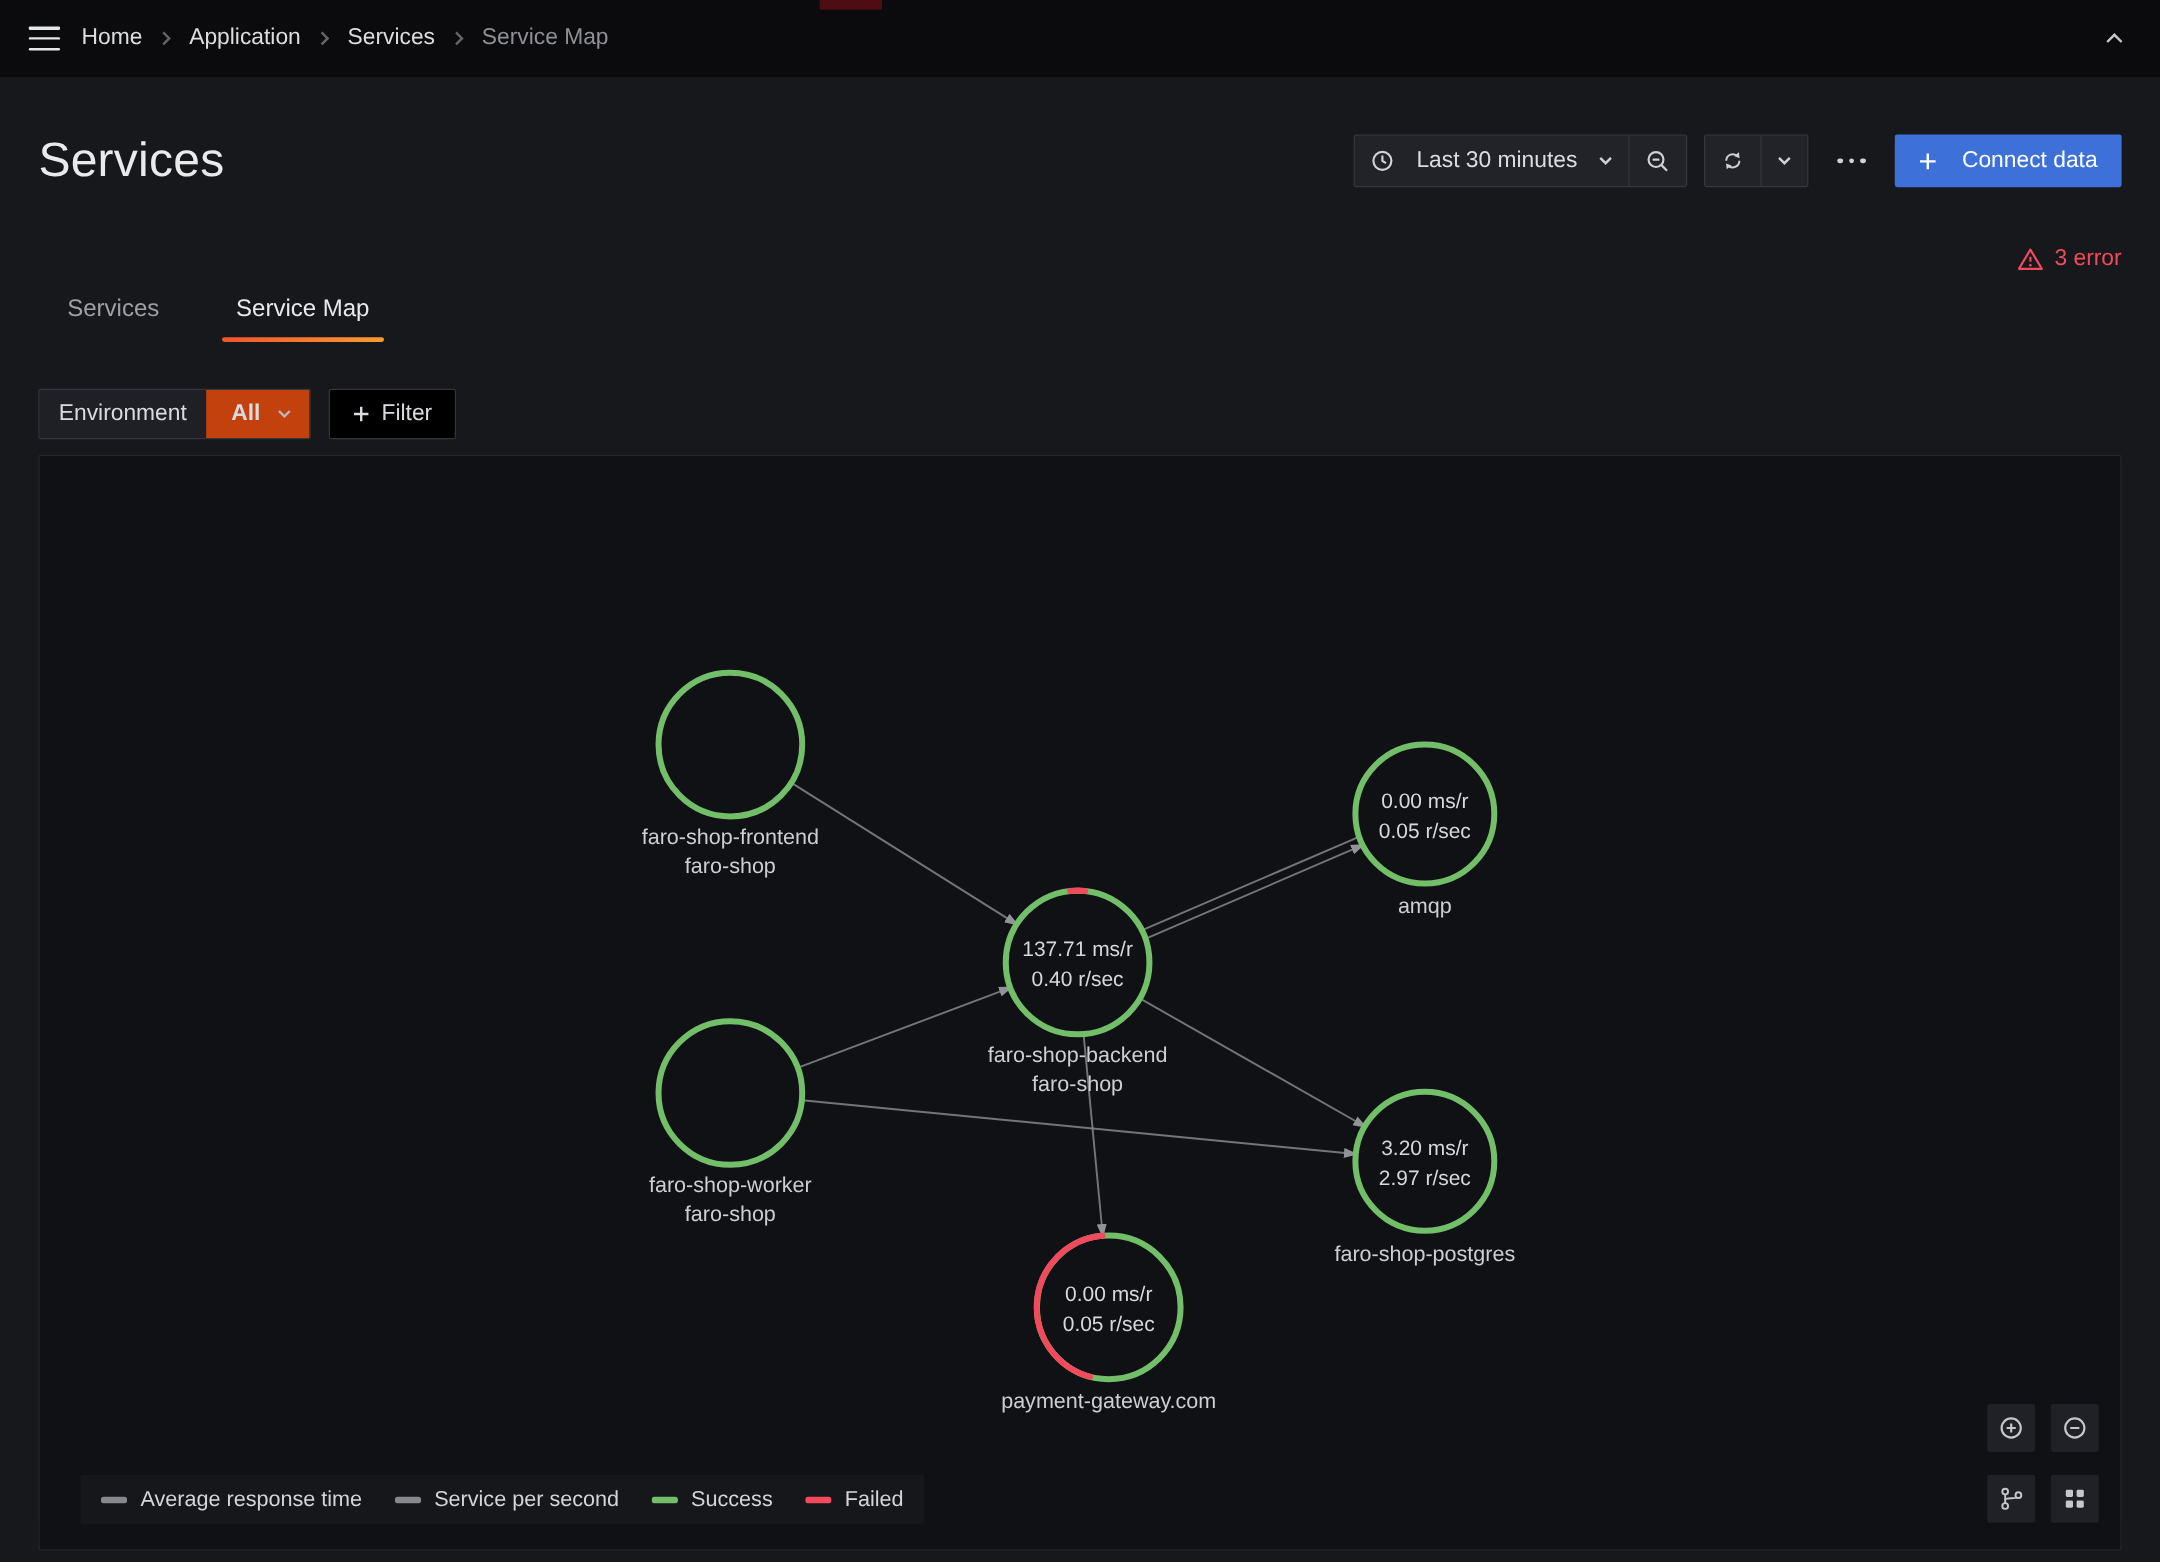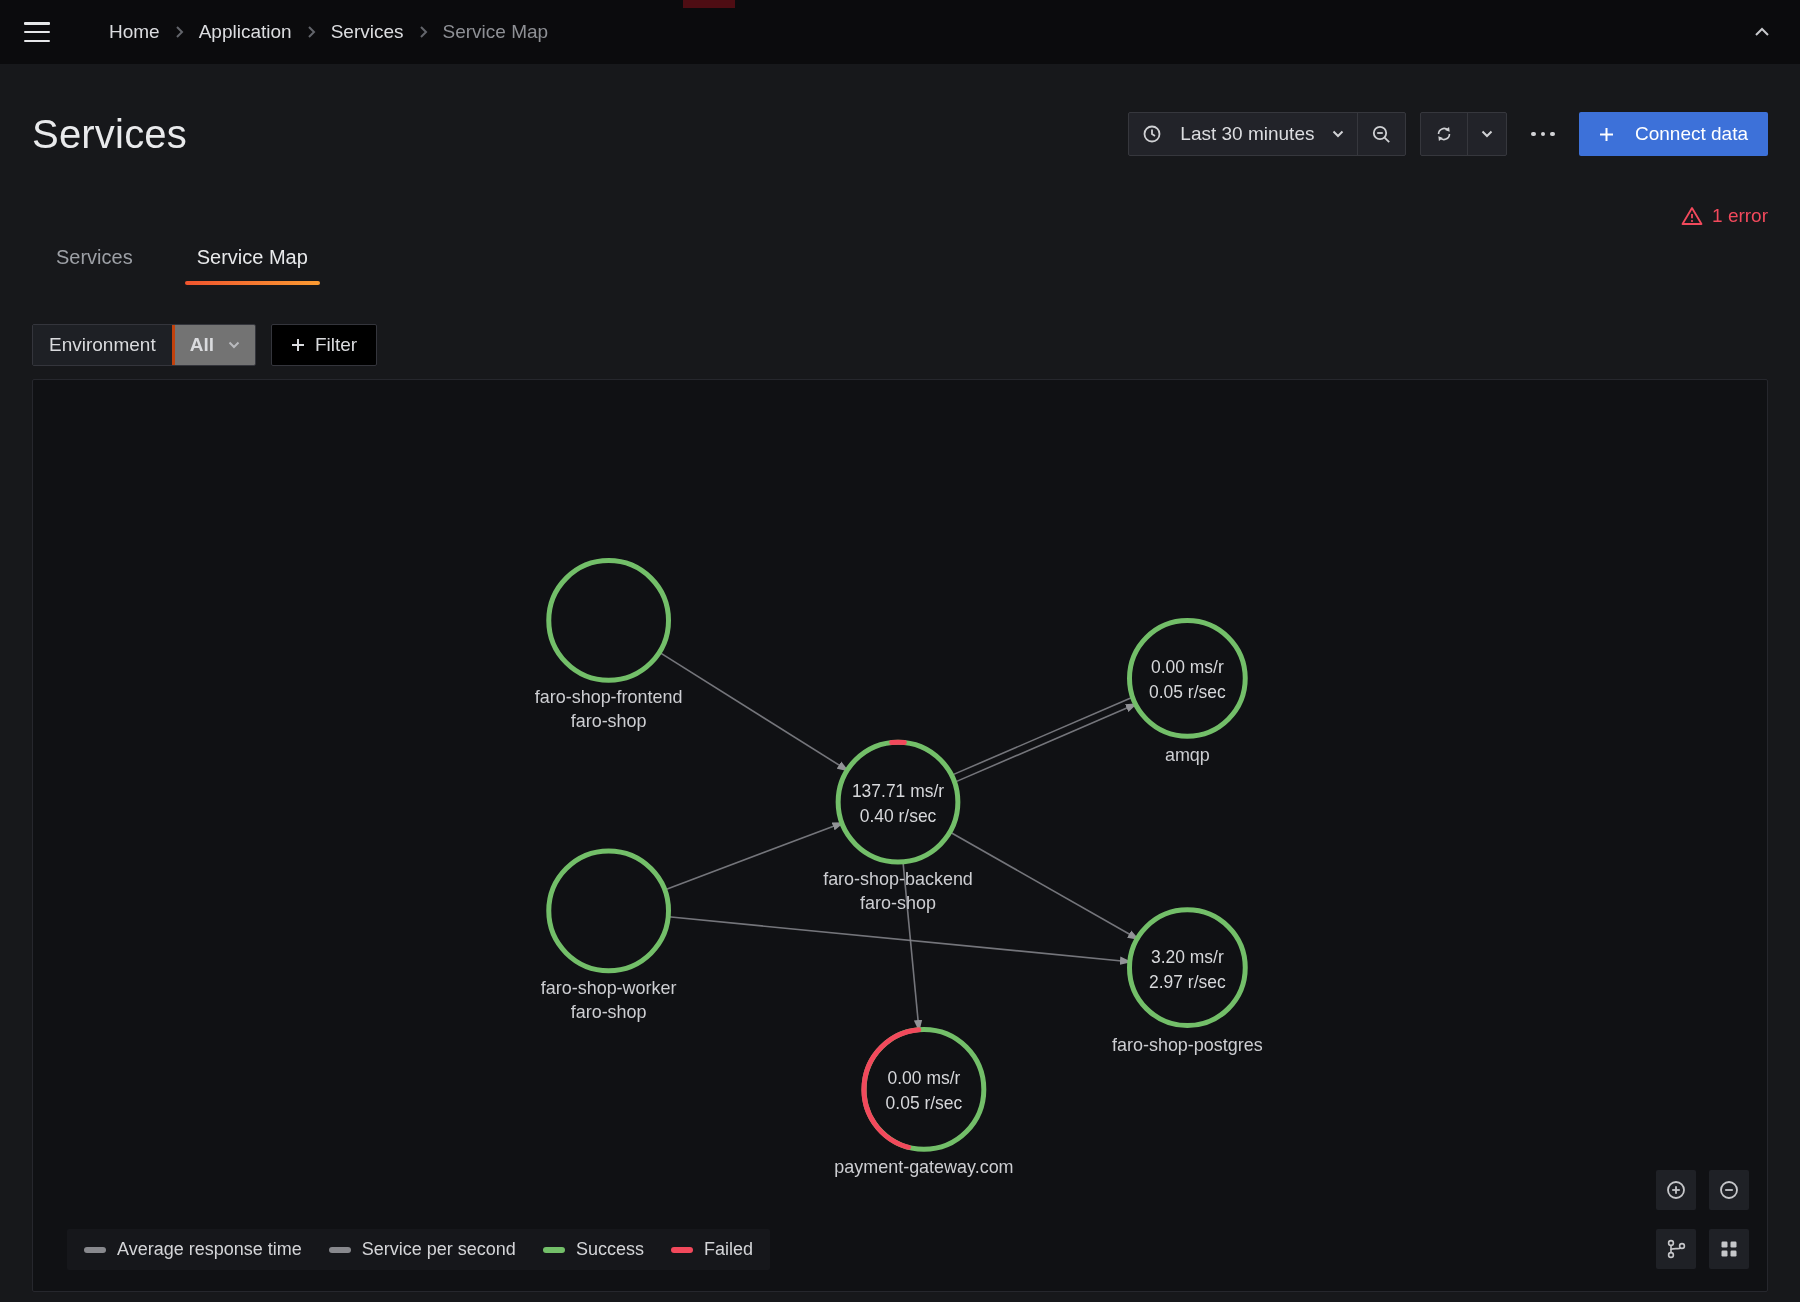--- a/index.html
+++ b/index.html
@@ -13,21 +13,21 @@
   }
   
   .topbar {
     height:64px; background:#0b0b0d;
     display:flex; align-items:center;
     padding:0 24px; gap:18px; position:relative;
   }
   .top-artifact { position:absolute; left:683px; top:0; width:52px; height:8px; background:#4e0d13; }
   .hamburger { width:26px; height:20px; display:flex; flex-direction:column; justify-content:space-between; background:none; border:none; cursor:pointer; padding:0; }
   .hamburger span { display:block; height:2.5px; width:100%; background:#e6e7e9; border-radius:1px; }
-  .breadcrumb { display:flex; align-items:center; gap:15px; font-size:19px;margin-left:41px; }
+  .breadcrumb { display:flex; align-items:center; gap:15px; font-size:19px; }
   .crumb { color:#dcdde0; text-decoration:none; cursor:pointer; background:none; border:none; font-size:19px; font-family:inherit; }
   .crumb.current { color:#8e9095; cursor:default; }
   .crumb-sep { display:flex; align-items:center; }
   .topbar-spacer { flex:1; }
   .chevron-up-btn { background:none; border:none; cursor:pointer; display:flex; align-items:center; padding:6px; }
 
   
   main { padding:0 32px; }
   .title-row { margin-top:44px; display:flex; justify-content:space-between; align-items:center; height:52px; }
   h1.page-title { font-size:40px; font-weight:500; color:#e9eaec; letter-spacing:.2px; }
@@ -45,21 +45,21 @@
   .error-text { color:#F2495C; font-size:19px; }
 
   .tabs-row { margin-top:18px; display:flex; gap:40px; padding-left:12px; }
   .tab { position:relative; font-size:20px; padding:0 12px 16px 12px; color:#9da0a6; background:none; border:none; font-family:inherit; cursor:pointer; }
   .tab.active { color:#e8e9eb; font-weight:500; }
   .tab.active .tab-underline { position:absolute; left:0; right:0; bottom:0; height:4px; border-radius:2px; background:linear-gradient(90deg,#f0542e,#fb9b32); }
 
   .filter-row { margin-top:39px; display:flex; align-items:center; gap:15px; }
   .env-control { display:flex; height:42px; border:1px solid #34353c; border-radius:2px; overflow:hidden; }
   .env-label { display:flex; align-items:center; padding:0 16px; font-size:19px; font-weight:500; color:#dadbde; background:#1e2025; }
-  .env-value { display:flex; align-items:center; gap:14px; padding:0 15px; font-size:19px; font-weight:600; color:#dadbde; background:#737373; border:none; border-left:3px solid #c2410c; font-family:inherit; cursor:pointer; }
+  .env-value { display:flex; align-items:center; gap:14px; padding:0 15px; font-size:19px; font-weight:600; color:#dadbde; background:#c2410c; border:none; border-left:6px solid #c2410c; font-family:inherit; cursor:pointer; }
   .filter-btn { height:42px; display:flex; align-items:center; gap:10px; padding:0 19px; font-size:19px; font-weight:500; color:#dadbde; background:#000000; border:1px solid #34353c; border-radius:2px; font-family:inherit; cursor:pointer; }
 
   
   .map-panel { margin-top:13px; height:913px; background:#101114; border:1px solid #26272d; border-radius:2px; position:relative; }
   .map-svg { position:absolute; inset:0; width:100%; height:100%; cursor:grab; }
   .edge { stroke:#86878d; stroke-width:1.6; opacity:.85; }
   .node-circle { fill:none; stroke-width:5px; cursor:pointer; }
   .status-arc { fill:none; stroke-width:5px; stroke-linecap:round; }
   .node-metric { fill:#d7d8db; font-size:17.5px; text-anchor:middle; font-family:"Liberation Sans","DejaVu Sans",sans-serif; }
   .node-label { fill:#cdced2; font-size:18px; text-anchor:middle; font-family:"Liberation Sans","DejaVu Sans",sans-serif; }
@@ -170,21 +170,21 @@
     </div>
   </div>
 
   <div class="error-row">
     <button style="background:none;border:none;display:flex;align-items:center;gap:9px;cursor:pointer;">
       <svg class="ico" width="22" height="20" viewBox="0 0 22 20">
         <path d="M11 2 L20.5 18 H1.5 Z" fill="none" stroke="#F2495C" stroke-width="1.8" stroke-linejoin="round"></path>
         <line x1="11" y1="8" x2="11" y2="12.2" stroke="#F2495C" stroke-width="1.8"></line>
         <circle cx="11" cy="15" r="1.1" fill="#F2495C"></circle>
       </svg>
-      <span class="error-text">1 error</span>
+      <span class="error-text">3 error</span>
     </button>
   </div>
 
   <div class="tabs-row">
     <button class="tab">Services</button>
     <button class="tab active">
       <span>Service Map</span>
       <span class="tab-underline"></span>
     </button>
   </div>

